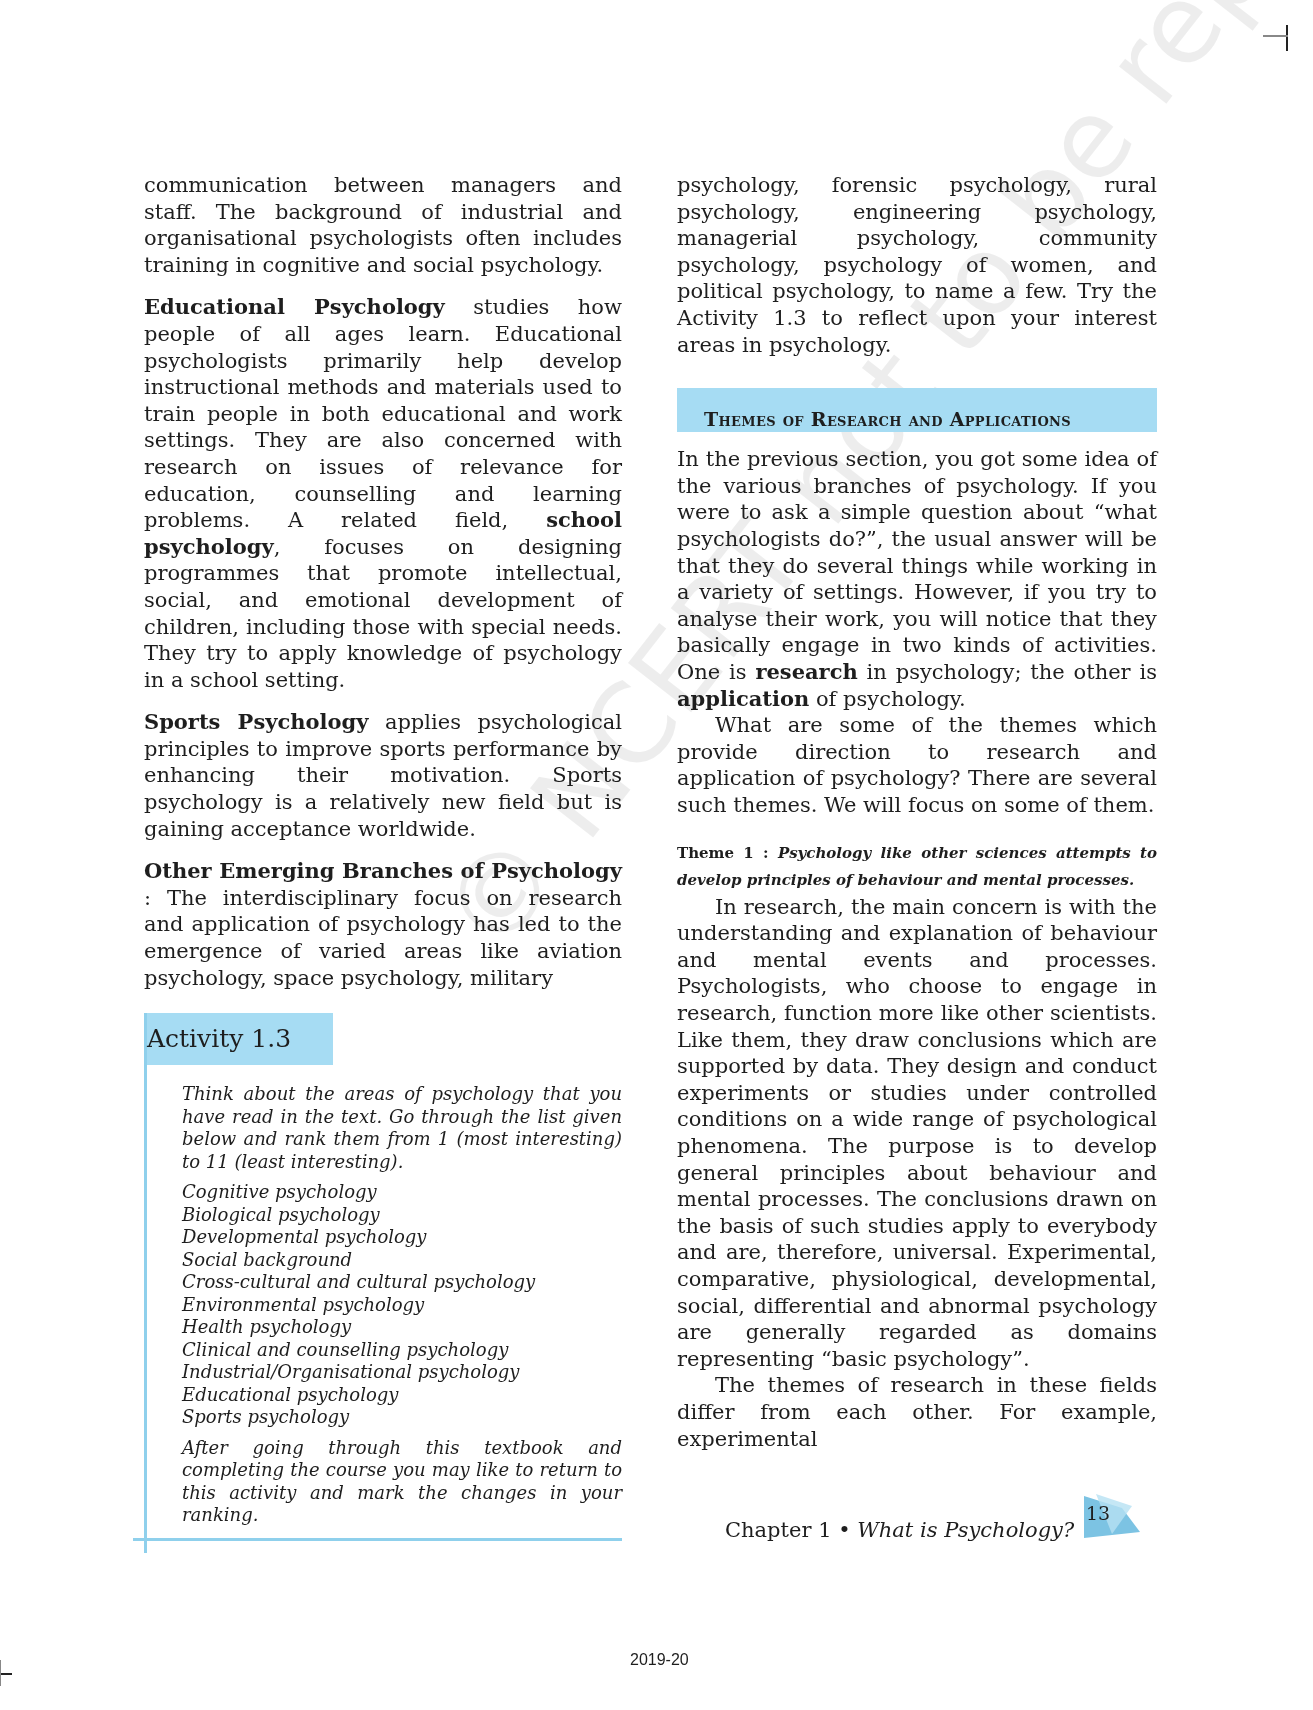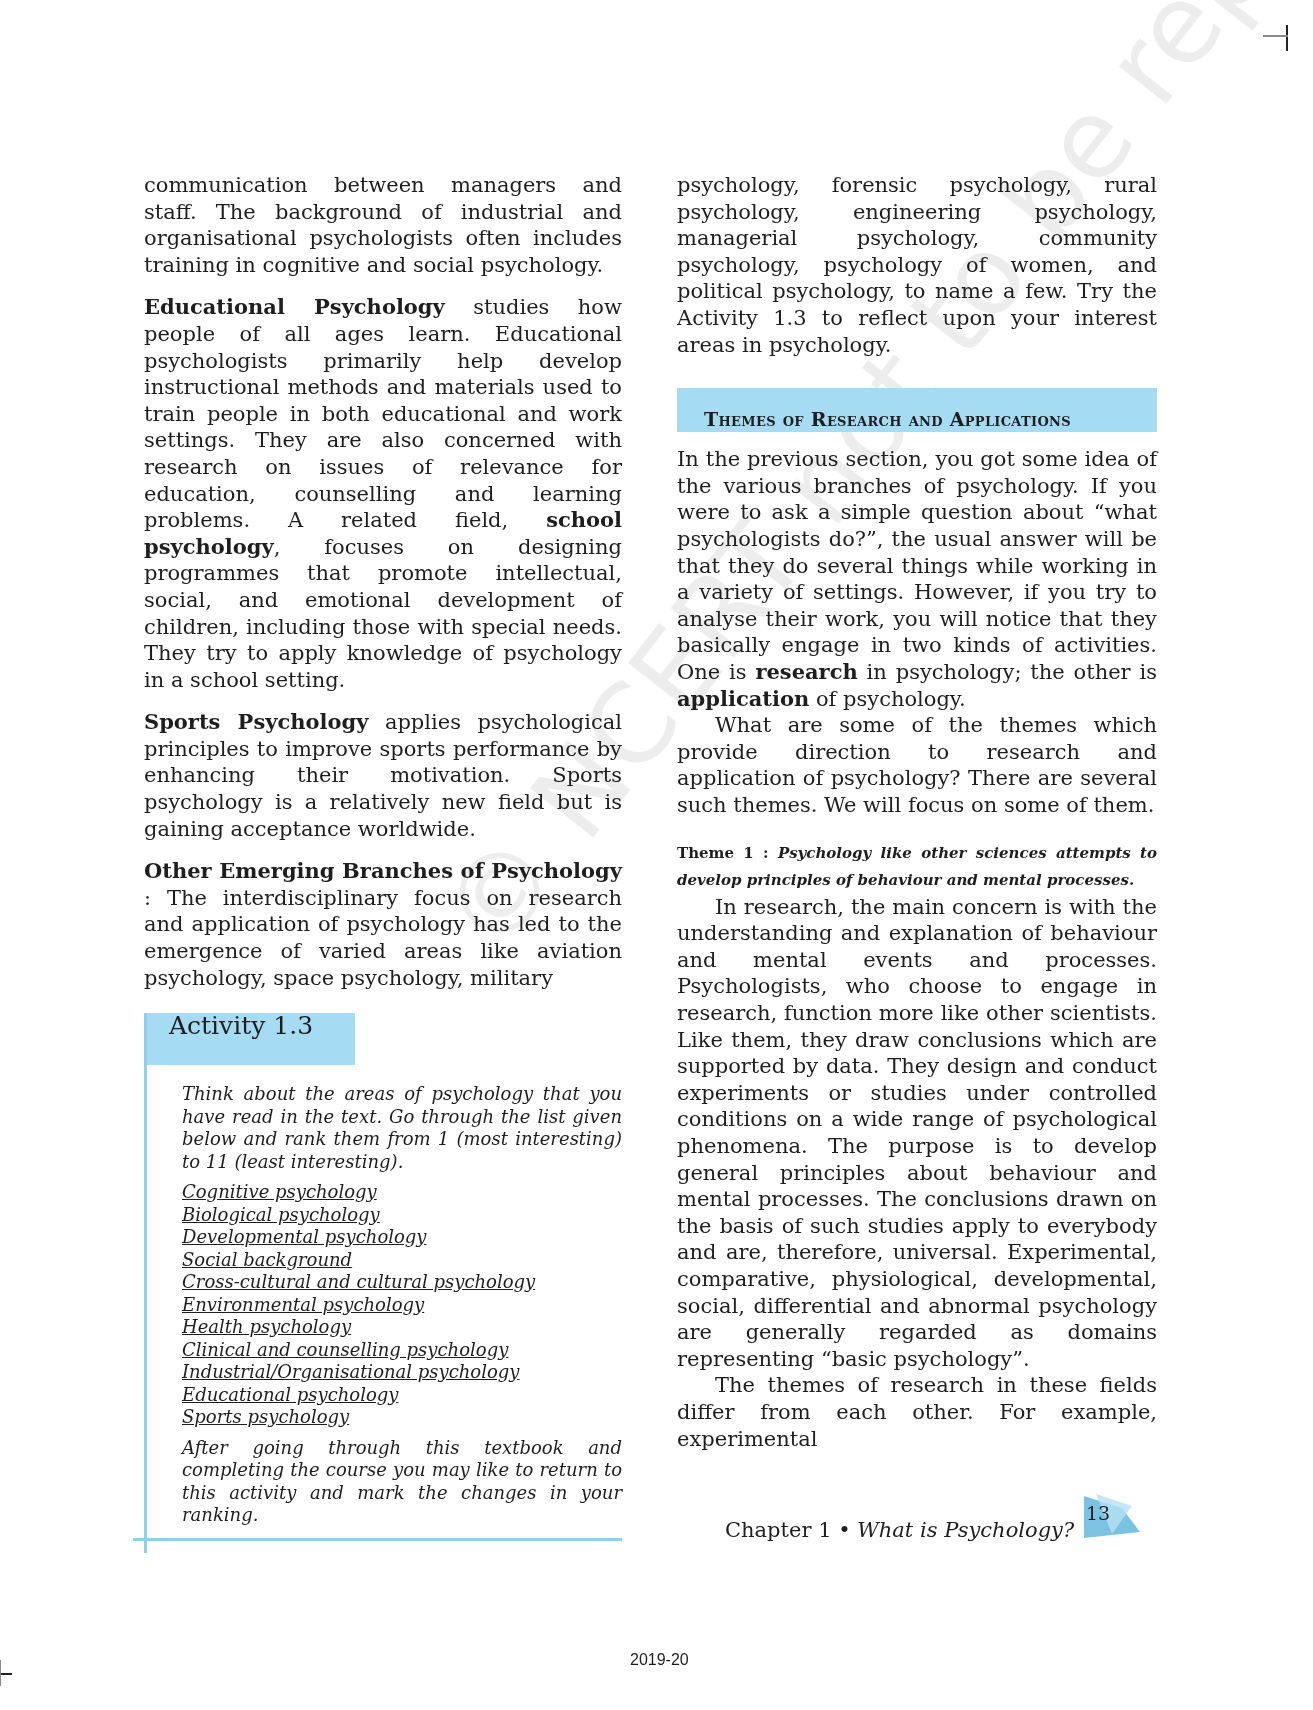--- a/index.html
+++ b/index.html
@@ -12,25 +12,25 @@
   p { margin: 0; text-align: justify; }
   .gap { margin-top: 16px; }
   b { font-weight: bold; }
   .indent { text-indent: 38px; }
   .section-head { background: #a6dcf3; height: 44px; margin: 30px 0 14px 0;
                   display: flex; align-items: flex-end; padding-left: 27px;
                   font-weight: bold; font-size: 19px; letter-spacing: 0.3px; font-variant: small-caps; }
   .activity { position: relative; margin-top: 22px; border-left: 3px solid #8fd0ec; padding-bottom: 14px; }
   .activity .bottom { position: absolute; left: -14px; right: 0; bottom: 0; height: 3px; background: #8fd0ec; }
   .activity .tick { position: absolute; left: -3px; bottom: -12px; width: 3px; height: 12px; background: #8fd0ec; }
-  .act-head { background: #a6dcf3; width: 186px; height: 52px; display: flex; 
-              padding-left: 22px; font-size: 25px; }
+  .act-head { background: #a6dcf3; width: 186px; height: 52px; display: flex; align-items: center;
+              font-size: 25px; }
   .act-head .title { font-family: "DejaVu Serif", serif; }
   .act-body { padding: 18px 0 0 35px; font-style: italic; font-size: 18px; line-height: 22.5px; }
-  .act-body ul { list-style: none; margin: 8px 0 8px 0; padding: 0; text-decoration: underline; }
+  .act-body ul { list-style: none; margin: 8px 0 8px 0; padding: 0; }
   .act-body li { margin: 0; }
   .theme { font-size: 15px; font-weight: bold; }
   .footer { position: absolute; top: 1518px; left: 725px; font-size: 21px; }
   .footer i { font-style: italic; }
   .pagenum { position: absolute; left: 1082px; top: 1494px; width: 58px; height: 44px; }
   .pagenum span { position: absolute; left: 4px; top: 8px; font-size: 19px; }
   .year { position: absolute; top: 1651px; left: 630px; font-family: "Liberation Sans", sans-serif; font-size: 16px; text-align: center; }
   .watermark { position: absolute; left: 420px; top: 900px; font-family: "DejaVu Sans", sans-serif;
                font-size: 110px; color: rgba(0,0,0,0.07); transform: rotate(-52deg); transform-origin: left top;
                white-space: nowrap; pointer-events: none; line-height: 120px; }

